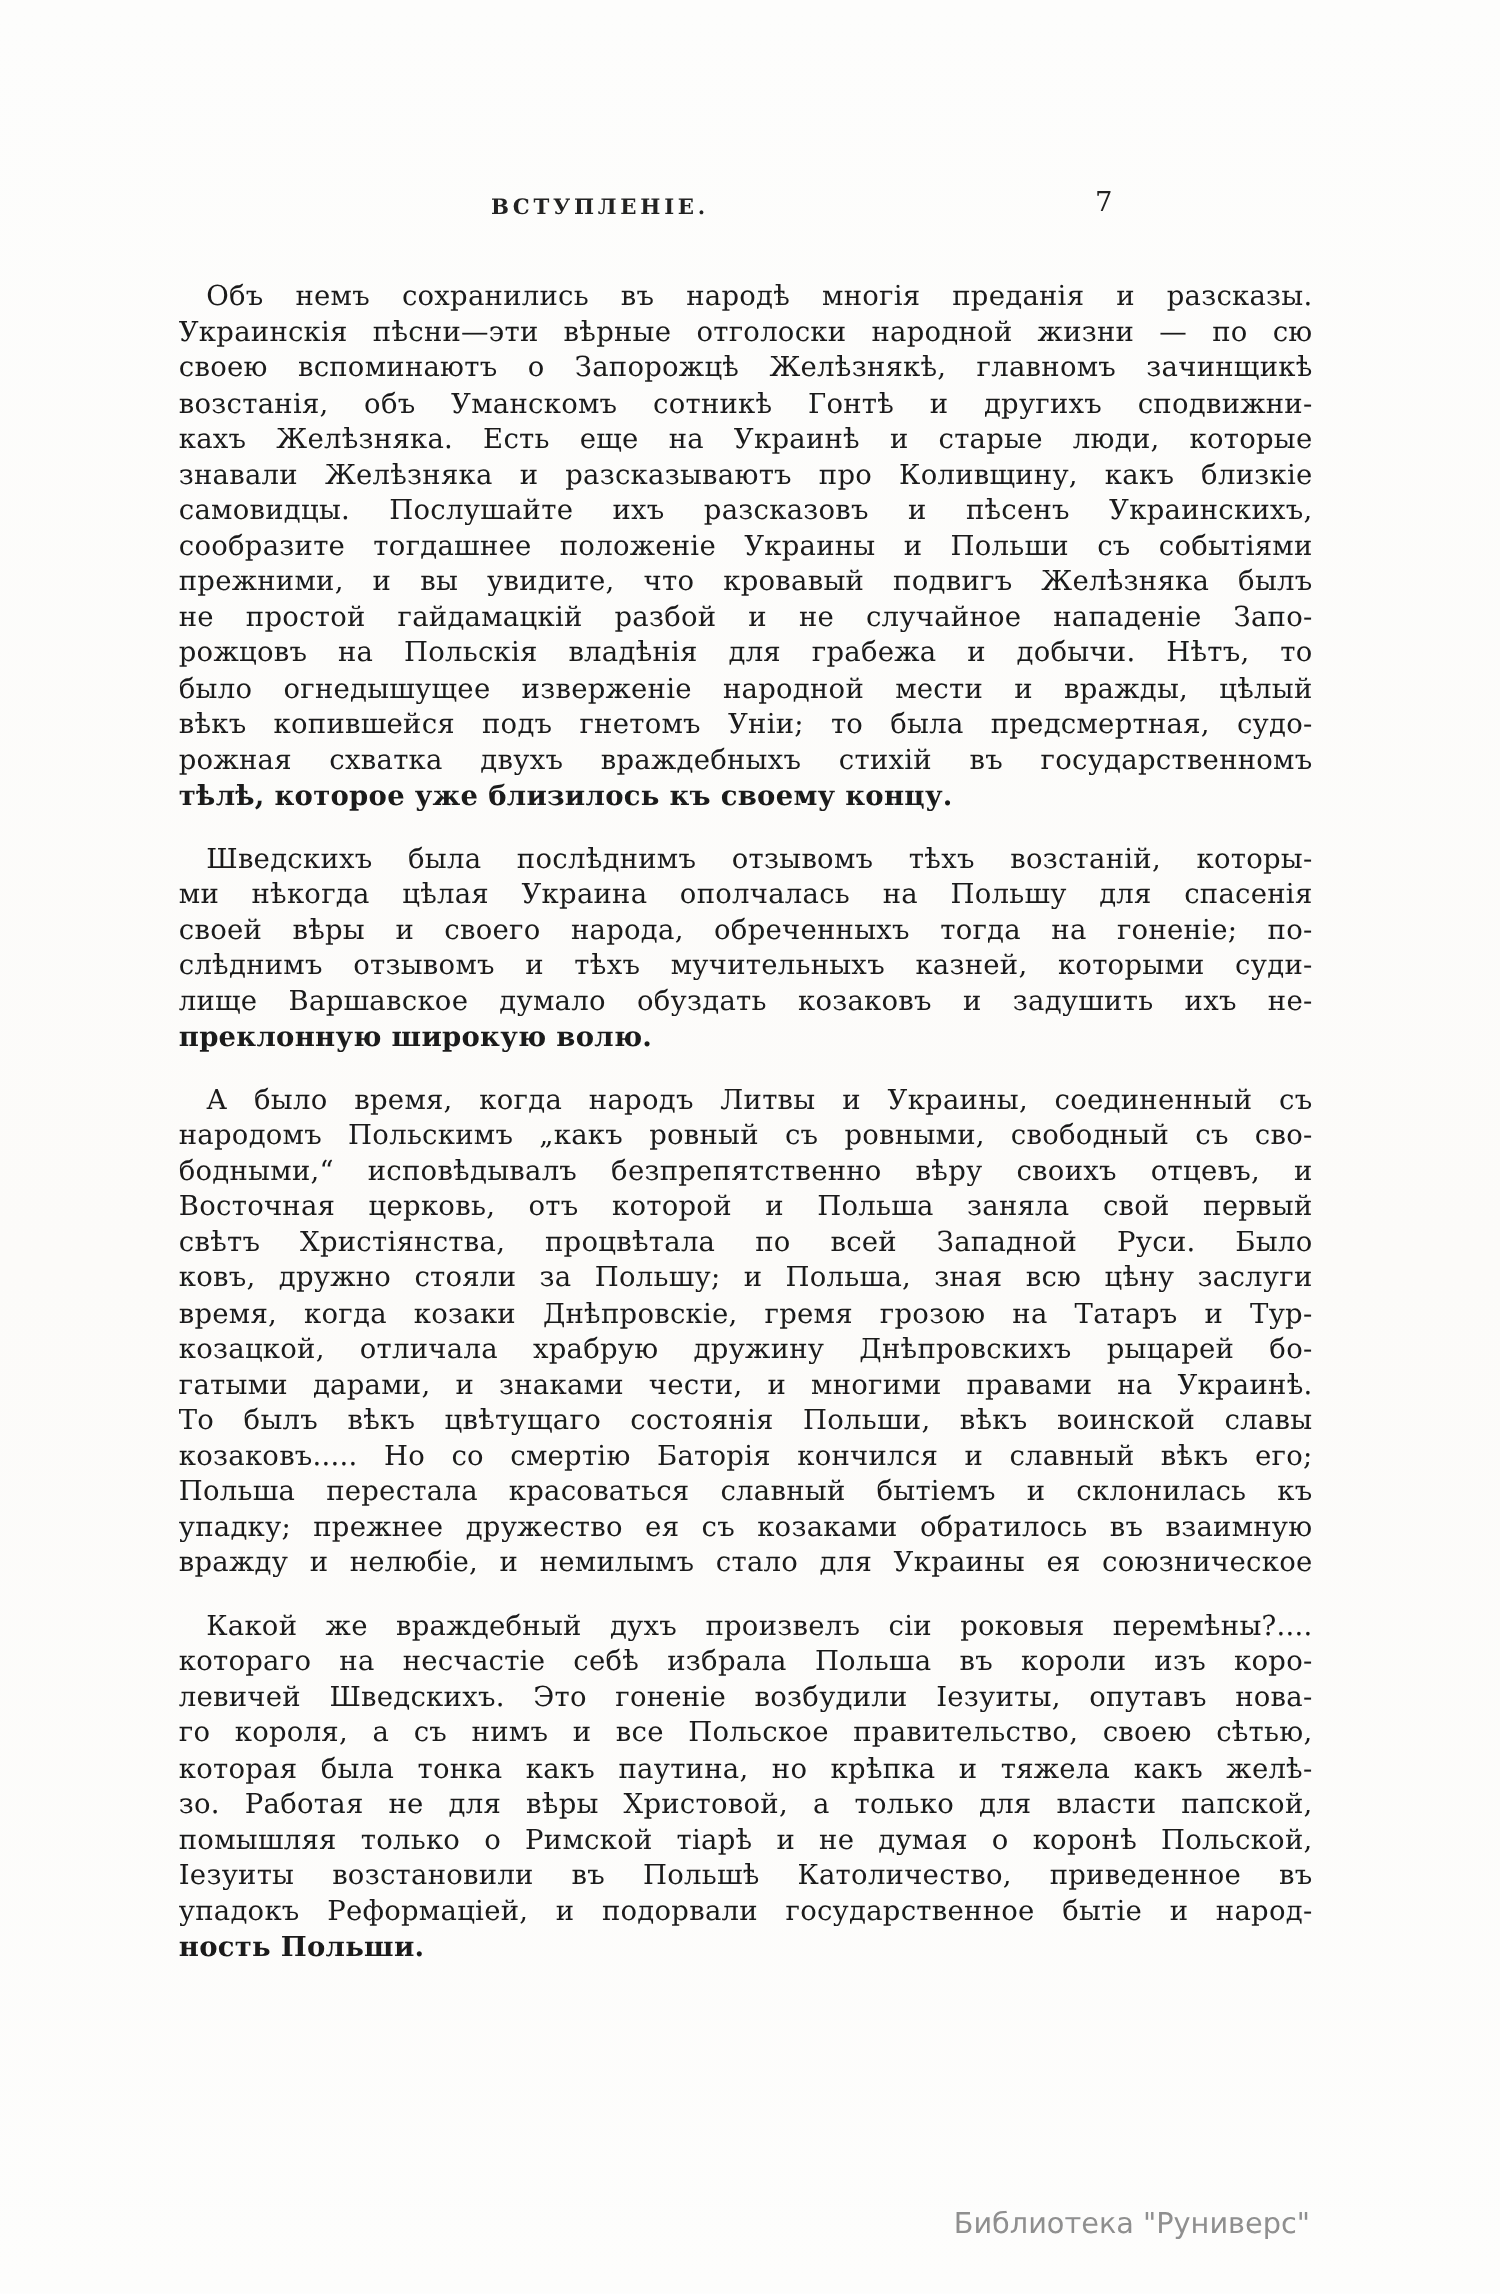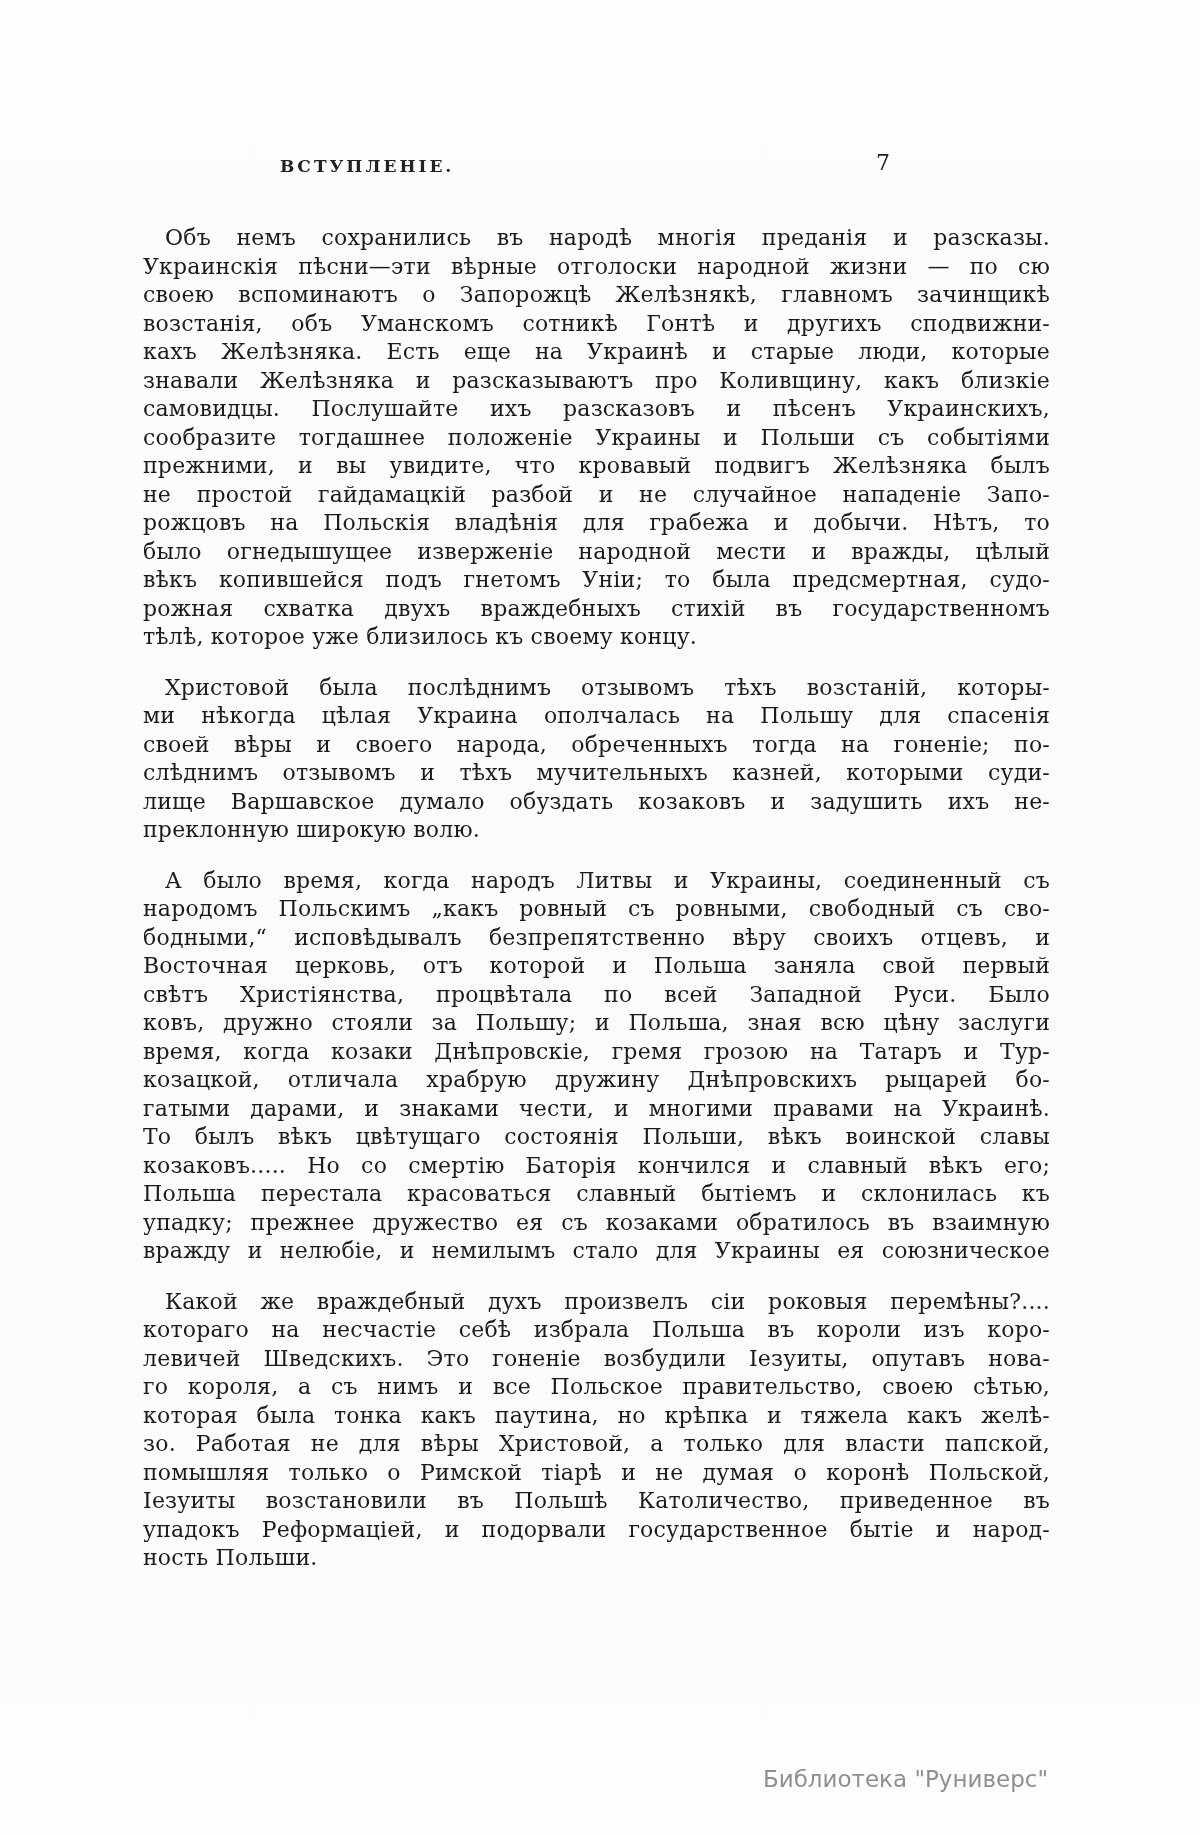--- a/index.html
+++ b/index.html
@@ -18,20 +18,21 @@
     inset: 0;
     background: linear-gradient(180deg, #fdfdfc 0%, #fcfbf9 55%, #fdfdfc 100%);
     font-family: "DejaVu Serif", serif;
     color: #1b1b1b;
   }
   .running-head {
     position: absolute;
     top: 156px;
     left: 280px;
     width: 400px;
+    text-align: center;
     font-size: 17px;
     font-weight: 700;
     letter-spacing: 3px;
     color: #222;
   }
   .page-number {
     position: absolute;
     top: 150px;
     left: 876px;
     font-size: 22px;
@@ -53,20 +54,21 @@
     text-align: justify;
     text-align-last: justify;
     white-space: normal;
   }
   .line.first {
     text-indent: 22px;
   }
   .line.last {
     text-align: left;
     text-align-last: left;
+    font-weight: bold;
   }
   .watermark {
     position: absolute;
     top: 1766px;
     right: 152px;
     font-family: "DejaVu Sans", sans-serif;
     font-size: 23px;
     color: #8f8f8f;
   }
 </style>
@@ -91,21 +93,21 @@
         <div class="line">сообразите тогдашнее положеніе Украины и Польши съ событіями</div>
         <div class="line">прежними, и вы увидите, что кровавый подвигъ Желѣзняка былъ</div>
         <div class="line">не простой гайдамацкій разбой и не случайное нападеніе Запо-</div>
         <div class="line">рожцовъ на Польскія владѣнія для грабежа и добычи. Нѣтъ, то</div>
         <div class="line">было огнедышущее изверженіе народной мести и вражды, цѣлый</div>
         <div class="line">вѣкъ копившейся подъ гнетомъ Уніи; то была предсмертная, судо-</div>
         <div class="line">рожная схватка двухъ враждебныхъ стихій въ государственномъ</div>
         <div class="line last">тѣлѣ, которое уже близилось къ своему концу.</div>
       </div>
       <div class="paragraph">
-        <div class="line first">Христовой была послѣднимъ отзывомъ тѣхъ возстаній, которы-</div>
+        <div class="line first">Шведскихъ была послѣднимъ отзывомъ тѣхъ возстаній, которы-</div>
         <div class="line">ми нѣкогда цѣлая Украина ополчалась на Польшу для спасенія</div>
         <div class="line">своей вѣры и своего народа, обреченныхъ тогда на гоненіе; по-</div>
         <div class="line">слѣднимъ отзывомъ и тѣхъ мучительныхъ казней, которыми суди-</div>
         <div class="line">лище Варшавское думало обуздать козаковъ и задушить ихъ не-</div>
         <div class="line last">преклонную широкую волю.</div>
       </div>
       <div class="paragraph">
         <div class="line first">А было время, когда народъ Литвы и Украины, соединенный съ</div>
         <div class="line">народомъ Польскимъ „какъ ровный съ ровными, свободный съ сво-</div>
         <div class="line">бодными,“ исповѣдывалъ безпрепятственно вѣру своихъ отцевъ, и</div>

